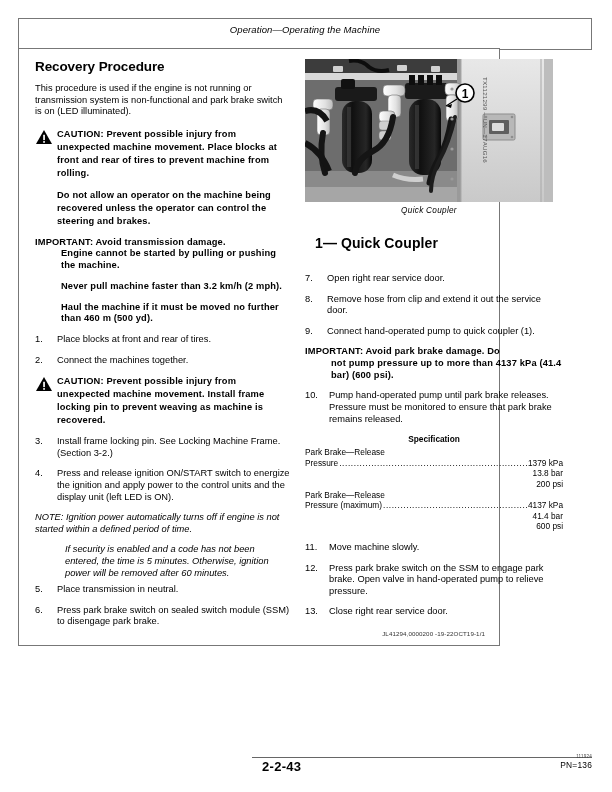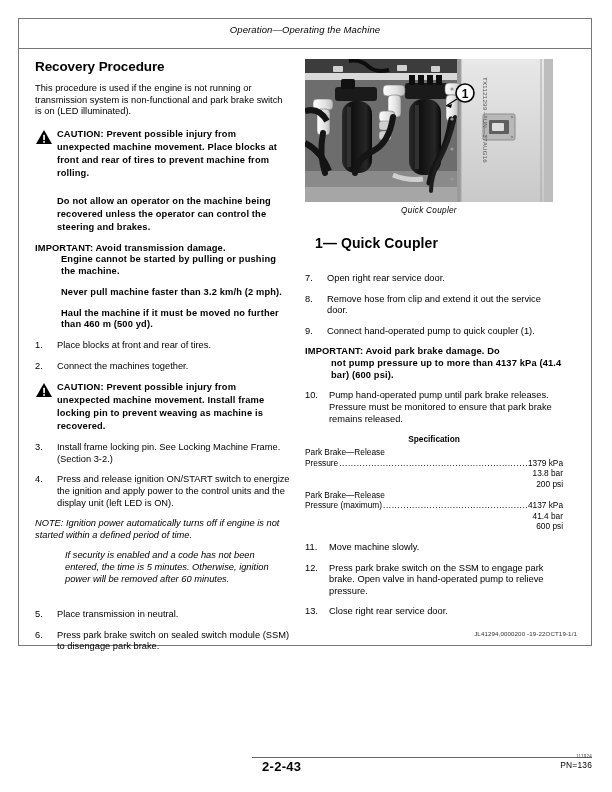--- a/index.html
+++ b/index.html
@@ -45,21 +45,21 @@
     font-size: 9.5px;
     font-style: italic;
     letter-spacing: .1px;
   }
 
   
   .content-box {
     position: absolute;
     left: 18px;
     top: 48px;
-    width: 574px;
+    width: 482px;
     height: 598px;
     border: 1px solid #777;
     box-sizing: border-box;
     background: #fff;
   }
 
   
   .col-left {
     position: absolute;
     left: 16px;
@@ -102,21 +102,21 @@
     height: 16px;
   }
   .warn-text {
     font-size: 9.3px;
     line-height: 13px;
     font-weight: bold;
     margin: 0;
     letter-spacing: .15px;
   }
   .warn-text.indented {
-    margin-top: 15px;
+    margin-top: 9px;
   }
   .important {
     font-size: 9.3px;
     line-height: 11.7px;
     font-weight: bold;
     margin: 0 0 9px 0;
     letter-spacing: .15px;
   }
   .important .hang {
     display: block;
@@ -141,21 +141,21 @@
     text-align: left;
   }
   .step.wide { padding-left: 24px; }
   .step.wide .num { width: 19px; }
 
   
   .note {
     font-size: 9.3px;
     line-height: 11.6px;
     font-style: italic;
-    margin: 0 0 24px 0;
+    margin: 0 0 5px 0;
     position: relative;
     padding-left: 0;
   }
   .note .lead { }
   .note .cont {
     display: block;
     padding-left: 30px;
   }
   .note .cont.gap { margin-top: 9px; }
 

